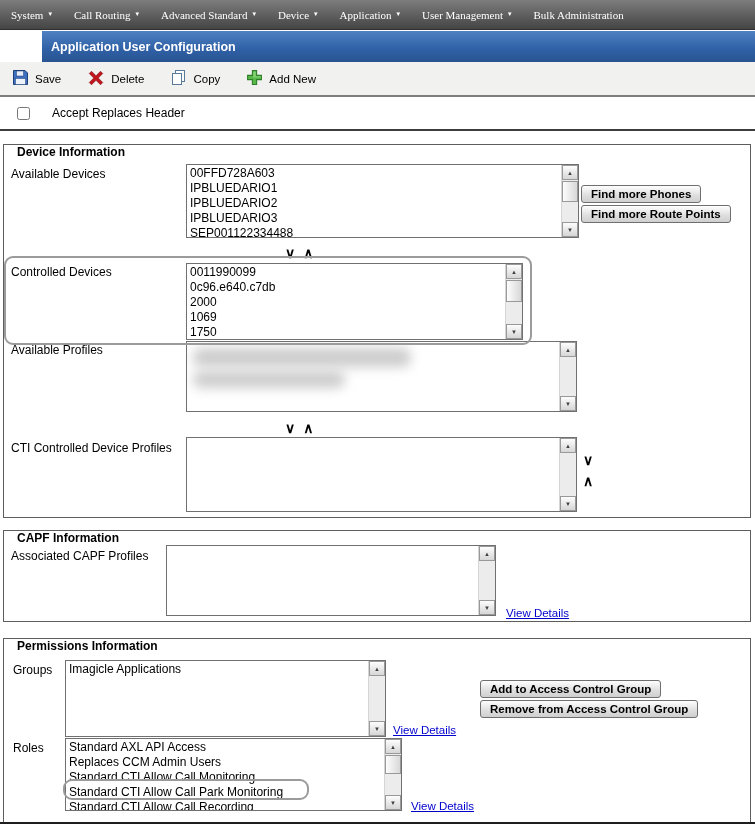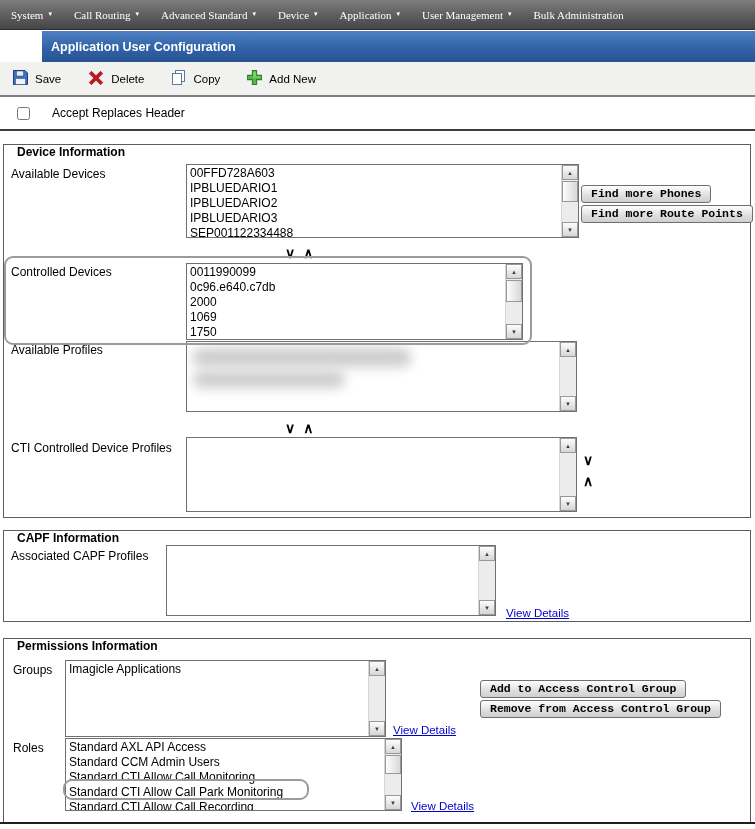--- a/index.html
+++ b/index.html
@@ -43,21 +43,21 @@
   .sb { position: absolute; top: 0; right: 0; bottom: 0; width: 17px; background: #ececec; border-left: 1px solid #d5d5d5; }
   .sb-btn { position: absolute; left: 0; width: 16px; height: 15px;
     background: linear-gradient(#fdfdfd,#d6d6d6); border: 1px solid #999;
     display: flex; align-items: center; justify-content: center; font-size: 6px; color: #404040; cursor: pointer; }
   .sb-up { top: 0; } .sb-down { bottom: 0; }
   .sb-thumb { position: absolute; left: 0; width: 16px; background: linear-gradient(90deg,#fdfdfd,#d8d8d8); border: 1px solid #999; cursor: pointer; }
 
   .btn { position: absolute; height: 18px; line-height: 16px; padding: 0 9px;
     background: linear-gradient(#fefefe,#dedede 60%,#cfcfcf);
     border: 1px solid #6f6f6f; border-radius: 3px; font-weight: bold; font-size: 11.5px;
-    font-family: Liberation Mono, monospace; cursor: pointer; white-space: nowrap; }
+    font-family: Liberation Sans, sans-serif; cursor: pointer; white-space: nowrap; }
   .lnk { position: absolute; color: #0000cc; text-decoration: underline; font-size: 11.5px; cursor: pointer; white-space: nowrap; }
 
   .arrows-h { position: absolute; display: flex; gap: 8px; font-weight: bold; font-size: 14px; line-height: 1; }
   .arrows-v { position: absolute; display: flex; flex-direction: column; gap: 7px; font-weight: bold; font-size: 14px; line-height: 1; }
   .arrow { cursor: pointer; }
 
   
   .ann { position: absolute; border: 2px solid #9b9b9b; border-radius: 9px; z-index: 6; pointer-events: none; }
 
   
@@ -278,21 +278,21 @@
     <button class="btn" style="left:476px; top:41px;">Add to Access Control Group</button>
     <button class="btn" style="left:476px; top:61px;">Remove from Access Control Group</button>
 
     <a class="lnk" style="left:389px; top:85px;">View Details</a>
 
     <div class="lbl" style="left:9px; top:102px;">Roles</div>
 
     <div class="lb" style="left:61px; top:99px; width:337px; height:73px;">
       <div class="lb-items">
         <div class="lb-item">Standard AXL API Access</div>
-        <div class="lb-item">Standard CCM Admin Users</div>
+        <div class="lb-item">Replaces CCM Admin Users</div>
         <div class="lb-item">Standard CTI Allow Call Monitoring</div>
         <div class="lb-item">Standard CTI Allow Call Park Monitoring</div>
         <div class="lb-item">Standard CTI Allow Call Recording</div>
       </div>
       <div class="sb">
         <div class="sb-btn sb-up">
             <span>▲</span>
           </div>
         <div class="sb-thumb" style="top:16px; height:19px;"></div>
         <div class="sb-btn sb-down">

